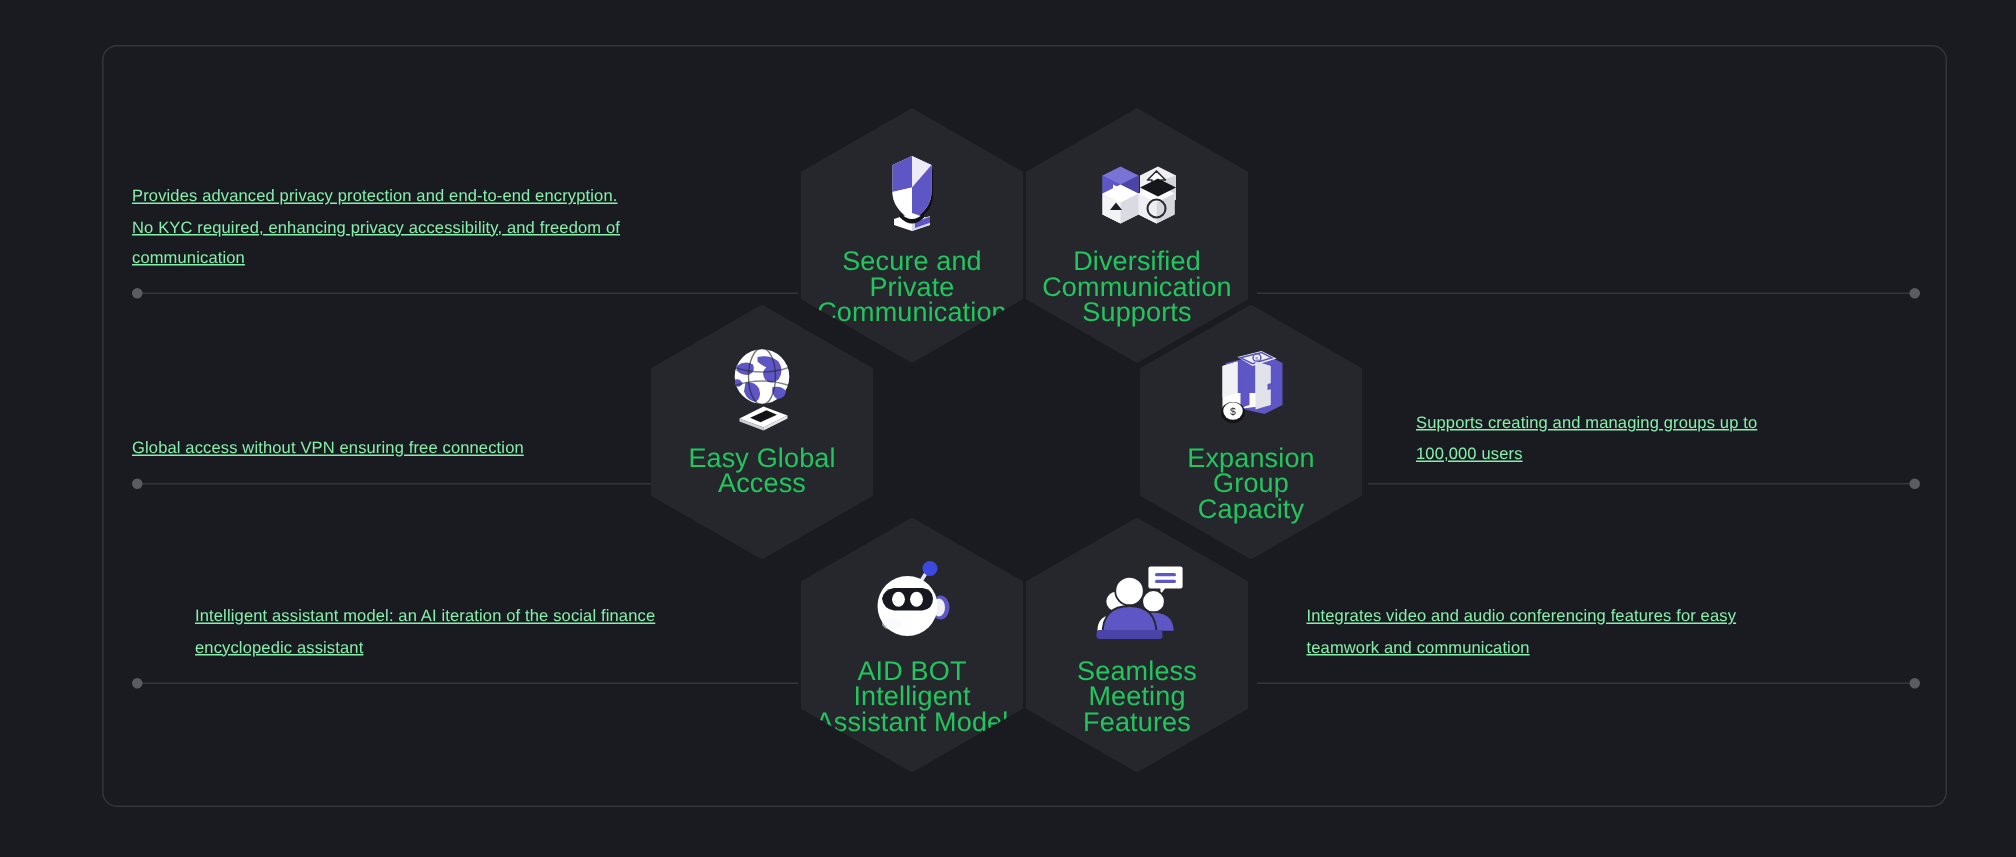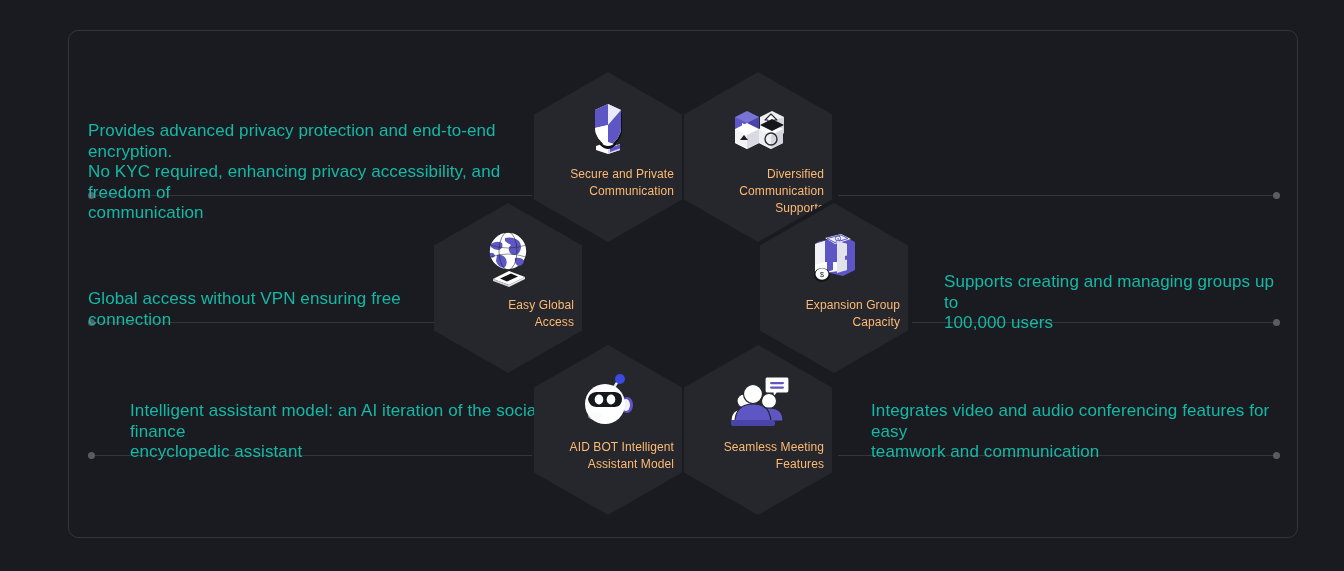--- a/index.html
+++ b/index.html
@@ -41,25 +41,26 @@
     position: absolute;
     width: 7px;
     height: 7px;
     border-radius: 50%;
     background: #5b5c63;
   }
 
   
   .desc {
     position: absolute;
-    color: #14b8a6;
-    font-size: 17px;
+    color: #86efac;
+    font-size: 11px;
     line-height: 20.5px;
     letter-spacing: 0.1px;
     white-space: pre-line;
+    text-decoration: underline;
   }
   .desc.left  { text-align: left; }
   .desc.right { text-align: left; }
 
   
   .hex {
     position: absolute;
     width: 148px;
     height: 170px;
     background: #26272c;
@@ -73,23 +74,23 @@
     margin-top: 26px;
     width: 62px;
     height: 62px;
     display: flex;
     align-items: center;
     justify-content: center;
   }
   .hex .hex-label {
     margin-top: 6px;
     width: 132px;
-    text-align: right;
-    color: #fdba74;
-    font-size: 12px;
+    text-align: center;
+    color: #22c55e;
+    font-size: 18px;
     line-height: 17px;
     letter-spacing: 0.1px;
     white-space: pre-line;
   }
 
   svg { display: block; overflow: visible; }
 </style>
 </head>
 <body>
 

